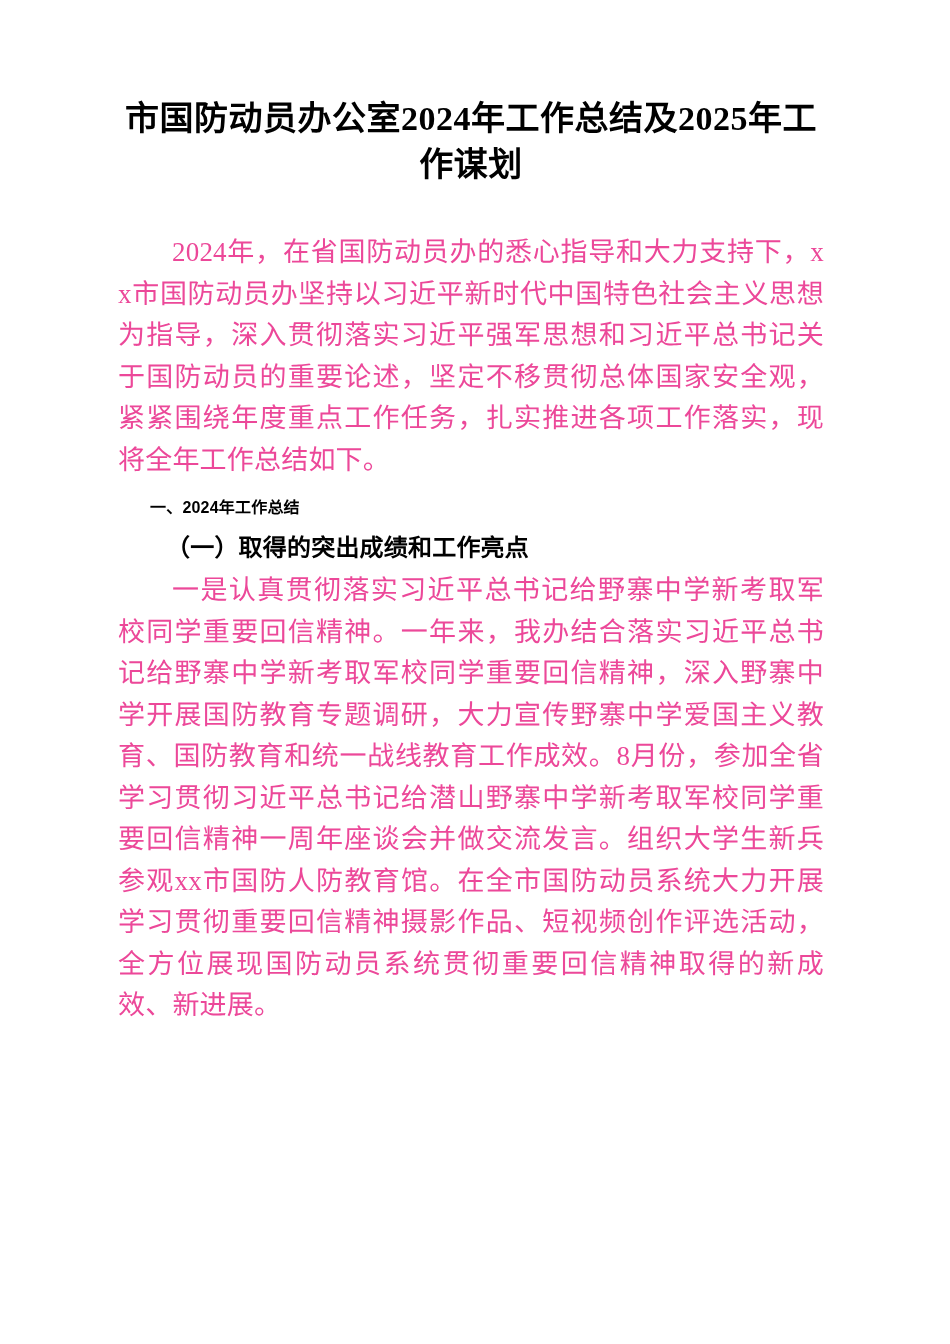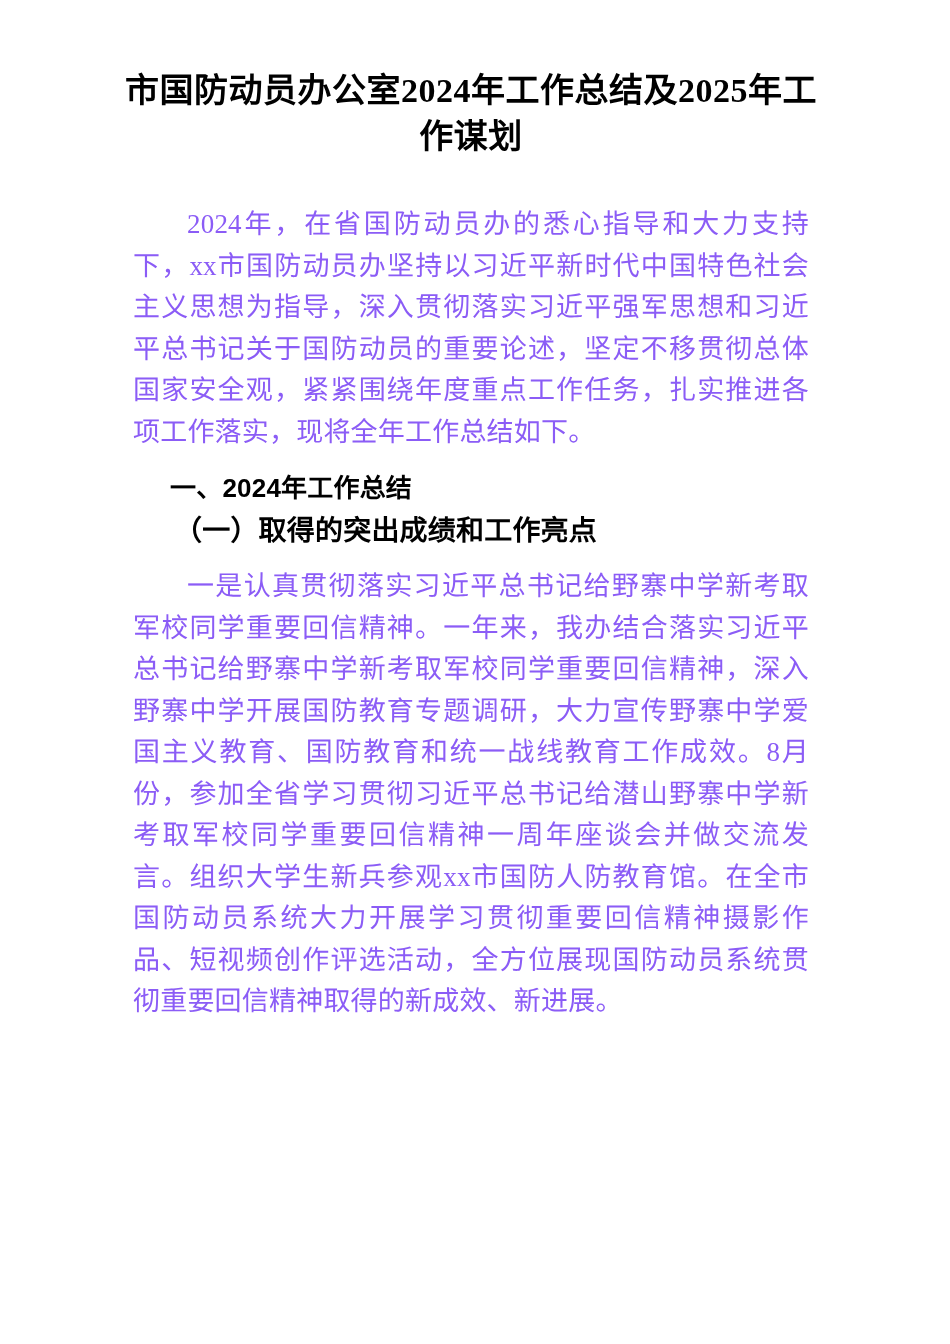--- a/index.html
+++ b/index.html
@@ -26,70 +26,70 @@
   .page-body {
     position: absolute;
     left: 118px;
     top: 0;
     width: 706px;   
   }
 
   
   .doc-title {
     margin: 0;
-    padding-top: 68px;
+    padding-top: 96px;
     text-align: center;
     font-family: "Liberation Serif", "DejaVu Serif", serif;
     font-weight: bold;
     font-size: 34px;
     line-height: 46px;
     letter-spacing: 0.5px;
     color: #000000;
     text-rendering: optimizeLegibility;
   }
 
   
   .para {
-    margin: 15px;
+    margin: 0;
     font-family: "Liberation Serif", "DejaVu Serif", serif;
     font-size: 27px;
     line-height: 41.5px;
     text-align: justify;
     text-justify: inter-ideograph;
     text-indent: 2em;
-    color: #8b5cf6;
+    color: #ec4899;
     letter-spacing: 0.2px;
   }
 
   .para.first-body {
     margin-top: 44px;
   }
 
   .para.gap-before {
     margin-top: 2px;
   }
 
   
   .head-1 {
     margin: 0;
     margin-top: 6px;
     font-family: "Liberation Sans", "DejaVu Sans", sans-serif;
     font-weight: bold;
-    font-size: 26px;
+    font-size: 16px;
     line-height: 41.5px;
     text-indent: 2em;
     color: #000000;
     letter-spacing: 0.2px;
   }
 
   
   .head-2 {
     margin: 0;
-    font-family: Liberation Serif, serif;
-    font-size: 28px;
+    font-family: Liberation Mono, monospace;
+    font-size: 24px;
     line-height: 41.5px;
     text-indent: 2em;
     color: #000000;
     letter-spacing: 0.2px;
   }
 
   
   .para, .head-1, .head-2 { word-break: break-all; }
 </style>
 </head>

